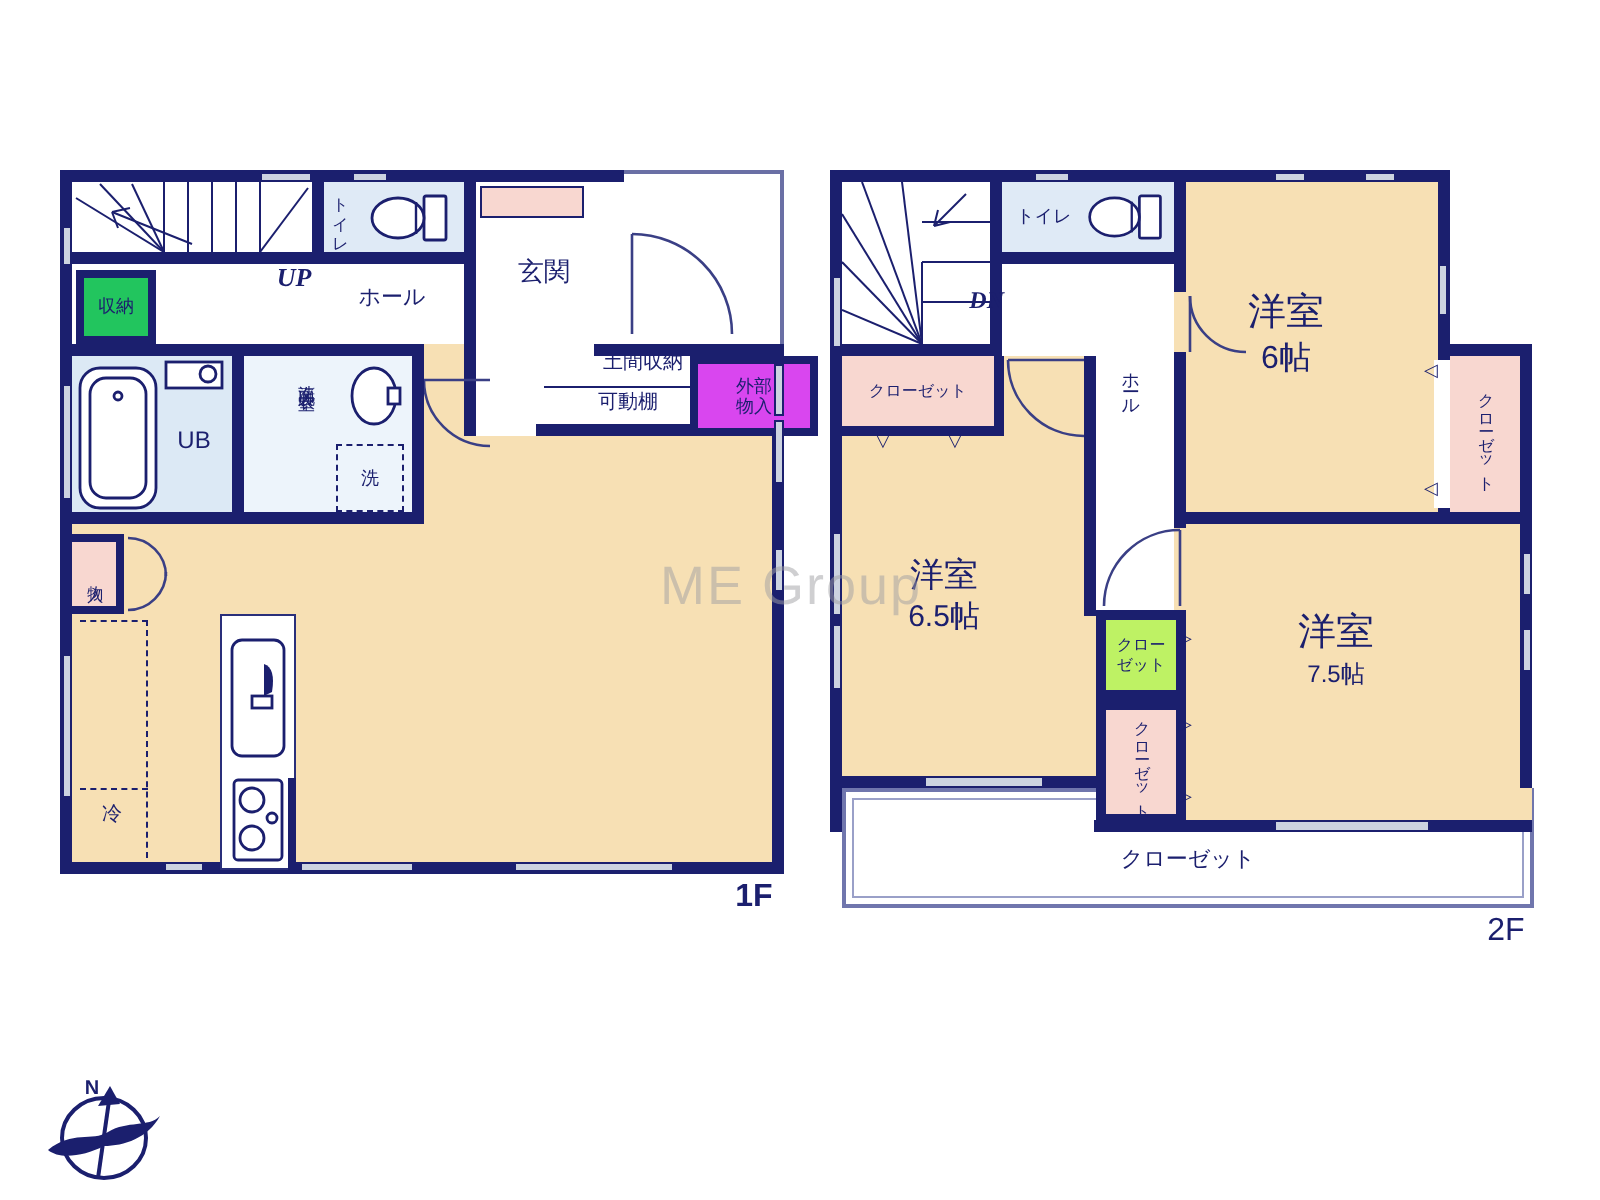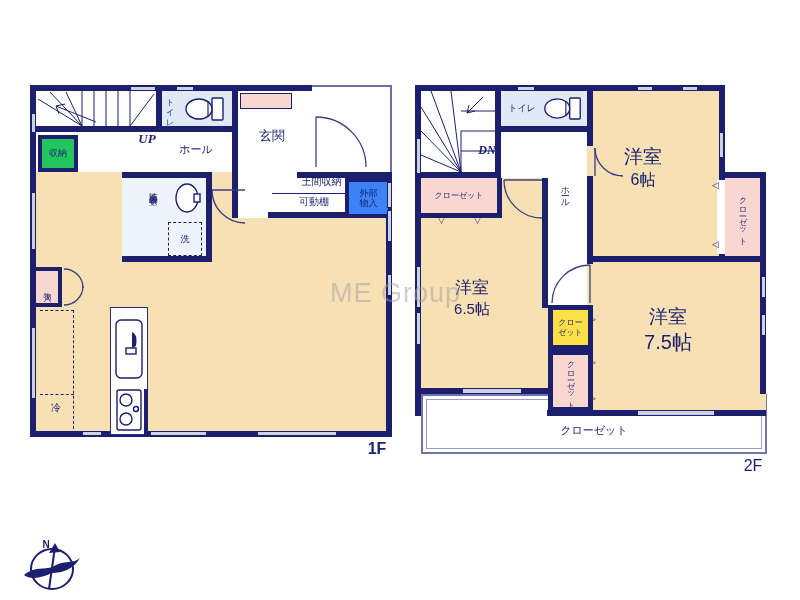--- a/index.html
+++ b/index.html
@@ -49,20 +49,32 @@
     </svg>
   </div>
 
   <div class="a" style="left:36px;top:132px;width:196px;height:40px;background:#fff;"></div>
   <div class="a c" style="left:38px;top:135px;width:40px;height:37px;background:#22c55e;border:4px solid #1b1f6e;">
     <span class="lbl" style="font-size:9px;">収納</span>
   </div>
   <span class="a lbl serifit" style="left:130px;top:132px;width:34px;font-size:13px;">UP</span>
   <span class="a lbl" style="left:174px;top:143px;width:44px;font-size:11px;">ホール</span>
 
+  <div class="a" style="left:36px;top:172px;width:86px;height:90px;background:#dce9f5;border:6px solid #1b1f6e;border-left:none;">
+    <svg class="a" style="left:2px;top:4px;" width="42" height="74" viewBox="0 0 42 74">
+      <rect class="fix" x="2" y="2" width="38" height="70" rx="10"></rect>
+      <rect class="fix" x="7" y="7" width="28" height="60" rx="8"></rect>
+      <circle class="fix" cx="21" cy="16" r="2"></circle>
+    </svg>
+    <svg class="a" style="left:46px;top:2px;" width="30" height="16" viewBox="0 0 30 16">
+      <rect class="fix" x="1" y="1" width="28" height="13"></rect>
+        <circle class="fix" cx="22" cy="7" r="4"></circle>
+    </svg>
+    <span class="a lbl" style="left:44px;top:36px;width:34px;font-size:12px;">UB</span>
+  </div>
 
   <div class="a" style="left:122px;top:172px;width:90px;height:90px;background:#edf4fb;border:6px solid #1b1f6e;border-left:none;">
     <span class="a lbl vt" style="left:26px;top:8px;font-size:8.5px;">洗面脱衣室</span>
     <svg class="a" style="left:52px;top:4px;" width="28" height="32" viewBox="0 0 28 32">
       <ellipse class="fix" cx="13" cy="16" rx="11" ry="14"></ellipse>
       <rect class="fix" x="20" y="12" width="6" height="8"></rect>
     </svg>
     <div class="a c" style="left:46px;top:44px;width:34px;height:34px;border:1.5px dashed #1b1f6e;">
       <span class="lbl" style="font-size:9px;">洗</span>
     </div>
@@ -72,21 +84,21 @@
   <div class="a" style="left:240px;top:93px;width:52px;height:16px;background:#f8d7d0;border:1px solid #1b1f6e;"></div>
   <span class="a lbl" style="left:248px;top:129px;width:48px;font-size:13px;">玄関</span>
 
   <div class="a" style="left:238px;top:172px;width:107px;height:46px;background:#fff;border-bottom:6px solid #1b1f6e;margin-left:30px;">
     <span class="a lbl" style="left:0;top:4px;width:107px;font-size:10px;">土間収納</span>
     <div class="a" style="left:4px;top:21px;width:99px;height:1px;background:#1b1f6e;"></div>
     <span class="a lbl" style="left:0;top:24px;width:92px;font-size:10px;">可動棚</span>
   </div>
   <div class="a wall" style="left:297px;top:172px;width:95px;height:6px;"></div>
 
-  <div class="a c" style="left:345px;top:178px;width:47px;height:40px;background:#3b82f6;border:4px solid #1b1f6e;font-family:Liberation Serif, serif;">
+  <div class="a c" style="left:345px;top:178px;width:64px;height:40px;background:#d946ef;border:4px solid #1b1f6e;font-family:Liberation Serif, serif;">
     <span class="lbl" style="font-size:9px;">
       <span>外部</span><br>
       <span>物入</span>
     </span>
   </div>
 
   <div class="a" style="left:312px;top:85px;width:80px;height:87px;background:#fff;border-top:2px solid #6a6fa5;border-right:2px solid #6a6fa5;">
     <svg class="arc" width="78" height="85" viewBox="0 0 78 85">
       <path d="M4,30 A50,50 0 0 1 54,80"></path>
         <line x1="4" y1="30" x2="4" y2="80"></line>
@@ -159,21 +171,21 @@
         <line x1="40" y1="40" x2="40" y2="81"></line>
       <path d="M40,81 L0,64"></path>
         <path d="M40,81 L0,40"></path>
         <path d="M40,81 L0,16"></path>
       <path d="M40,81 L10,0"></path>
         <path d="M40,81 L30,0"></path>
       <path d="M62,6 L46,22"></path>
         <path d="M46,22 l2,-8 M46,22 l8,-2"></path>
     </svg>
   </div>
-  <span class="a lbl serifit" style="left:472px;top:144px;width:30px;font-size:12px;z-index:5;">DN</span>
+  <span class="a lbl serifit" style="left:472px;top:144px;width:30px;font-size:12px;z-index:5;text-align:right;">DN</span>
 
   <div class="a" style="left:501px;top:91px;width:92px;height:41px;background:#dfeaf6;border-bottom:6px solid #1b1f6e;border-right:6px solid #1b1f6e;">
     <span class="a lbl" style="left:4px;top:12px;width:34px;font-size:9px;">トイレ</span>
     <svg class="a" style="left:40px;top:4px;" width="44" height="27" viewBox="0 0 46 28">
       <rect class="fix" x="30" y="3" width="11" height="22" rx="1"></rect>
       <ellipse class="fix" cx="17" cy="14" rx="13" ry="10"></ellipse>
       <line x1="26" y1="6" x2="26" y2="22" stroke="#1b1f6e" stroke-width="1.2"></line>
     </svg>
   </div>
 
@@ -209,33 +221,33 @@
   <div class="a lbl" style="left:608px;top:146px;width:70px;">
     <div style="font-size:19px;">洋室</div>
     <div style="font-size:16px;margin-top:3px;">6帖</div>
   </div>
   <div class="a lbl" style="left:426px;top:278px;width:92px;">
     <div style="font-size:17px;">洋室</div>
     <div style="font-size:15px;margin-top:2px;">6.5帖</div>
   </div>
   <div class="a lbl" style="left:620px;top:306px;width:96px;">
     <div style="font-size:19px;">洋室</div>
-    <div style="font-size:20px;margin-top:3px;">7.5帖</div>
+    <div style="font-size:12px;margin-top:3px;">7.5帖</div>
   </div>
 
   <div class="a" style="left:421px;top:394px;width:346px;height:60px;background:#fff;border:2px solid #7076ad;"></div>
   <div class="a" style="left:426px;top:399px;width:336px;height:50px;border:1px solid #9aa0c8;"></div>
   <div class="a" style="left:548px;top:394px;width:218px;height:16px;background:#f7e0b4;"></div>
   <div class="a wall" style="left:547px;top:410px;width:219px;height:6px;"></div>
   <div class="a win" style="left:637px;top:410px;width:78px;height:6px;"></div>
   <div class="a wall" style="left:419px;top:388px;width:130px;height:6px;"></div>
   <div class="a win" style="left:462px;top:388px;width:60px;height:6px;"></div>
   <span class="a lbl" style="left:548px;top:424px;width:92px;font-size:11px;">クローゼット</span>
 
-  <div class="a c" style="left:548px;top:305px;width:45px;height:45px;background:#fde047;border:5px solid #1b1f6e;">
+  <div class="a c" style="left:548px;top:305px;width:45px;height:45px;background:#bef264;border:5px solid #1b1f6e;">
     <span class="lbl" style="font-size:8px;">
       <span>クロー</span><br>
       <span>ゼット</span>
     </span>
   </div>
   <div class="a c" style="left:548px;top:350px;width:45px;height:62px;background:#f8d7d0;border:5px solid #1b1f6e;">
     <span class="lbl vt" style="font-size:8px;">クローゼット</span>
   </div>
   <span class="a tri" style="left:589px;top:315px;">▷</span>
   <span class="a tri" style="left:589px;top:358px;">▷</span>

